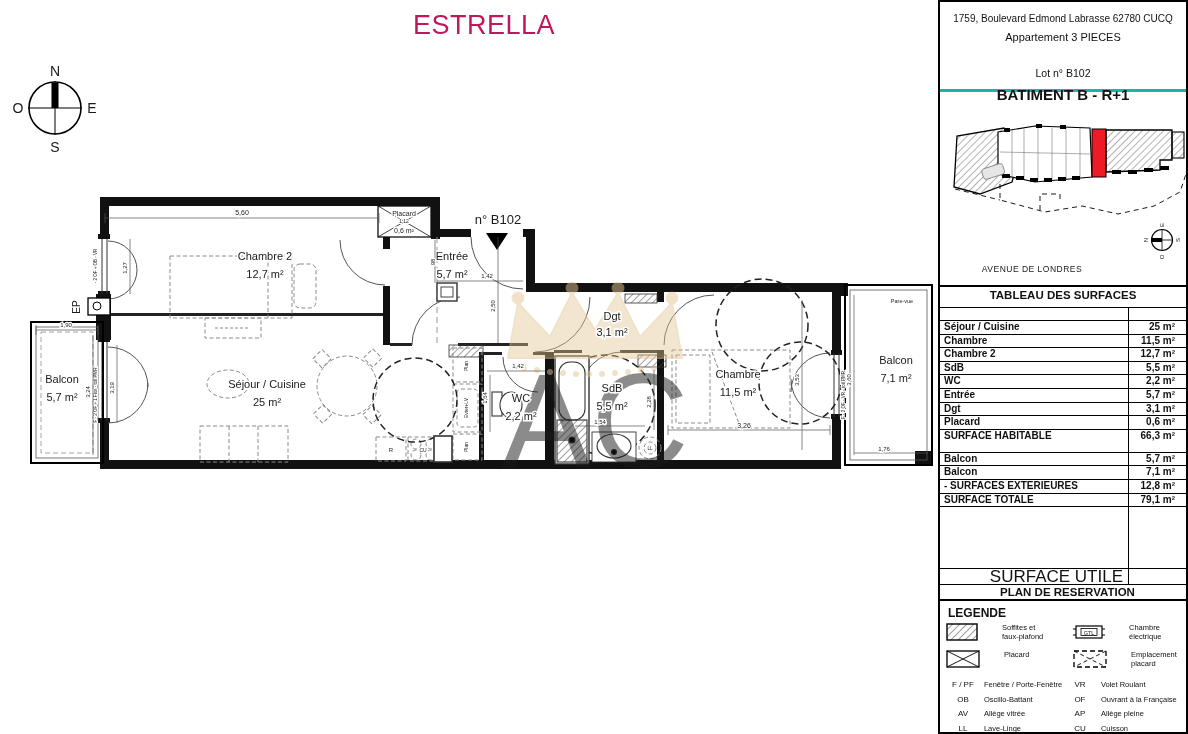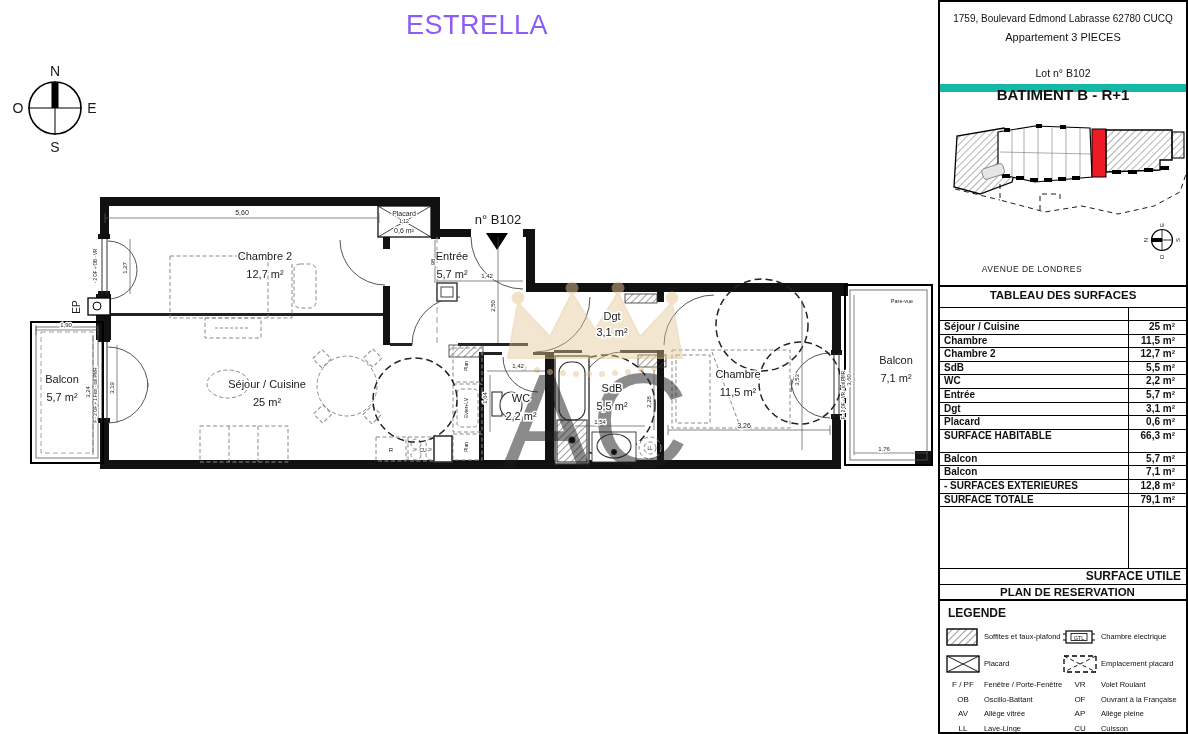--- a/index.html
+++ b/index.html
@@ -1,51 +1,51 @@
 <!DOCTYPE html>
 <html><head>
 <meta charset="utf-8">
 <style>
   html,body{margin:0;padding:0;background:#fff;}
   .page{position:relative;width:1188px;height:734px;background:#fff;overflow:hidden;
         font-family:"Liberation Sans",sans-serif;color:#111;}
-  .main-title{position:absolute;left:8px;top:10px;width:938px;text-align:center;
-        font-size:27px;letter-spacing:.5px;color:#8b5cf6;}
+  .main-title{position:absolute;left:15px;top:10px;width:938px;text-align:center;
+        font-size:27px;letter-spacing:.5px;color:#be185d;}
   svg{display:block;}
   svg text{font-family:"Liberation Sans",sans-serif;fill:#1a1a1a;}
   .floorplan{position:absolute;left:0;top:0;}
 
   
   .panel{position:absolute;left:938px;top:0;width:250px;height:734px;box-sizing:border-box;
          border:2px solid #000;background:#fff;}
-  .p-header{height:90px;box-sizing:border-box;border-bottom:8px solid #14b8a6;text-align:center;padding-top:11px;}
+  .p-header{height:90px;box-sizing:border-box;border-bottom:3px solid #14b8a6;text-align:center;padding-top:11px;}
   .p-header .l1{font-size:10px;}
   .p-header .l2{font-size:11px;margin-top:7px;}
   .p-header .l3{font-size:10.5px;margin-top:24px;}
   .p-header .l4{font-size:15px;font-weight:bold;margin-top:7px;}
   .p-siteplan{height:193px;position:relative;}
   .thead{height:23px;box-sizing:border-box;border-top:2px solid #000;border-bottom:1.5px solid #000;
          text-align:center;font-weight:bold;font-size:11.5px;line-height:16px;}
   .srow{display:flex;box-sizing:border-box;border-top:1px solid #000;height:13.6px;
         font-size:10px;font-weight:bold;line-height:12.5px;}
   .srow:first-of-type{border-top:none;}
   .srow .lbl{flex:1;padding-left:4px;white-space:nowrap;overflow:hidden;}
   .srow .val{width:58px;box-sizing:border-box;border-left:1.5px solid #000;text-align:right;padding-right:11px;}
   .srow.sp{height:12px;border-top:none;}
   .srow.tall{height:23px;}
   .srow.endsp{height:62px;}
   .su-row{display:flex;box-sizing:border-box;border-top:1.5px solid #000;height:16px;
-          font-size:12px;font-weight:bold;line-height:15px;flex-direction:column;}
+          font-size:17px;font-weight:normal;line-height:15px;}
   .su-row .lbl{flex:1;text-align:right;padding-right:5px;}
   .su-row .val{width:58px;box-sizing:border-box;border-left:1.5px solid #000;}
   .pr-row{box-sizing:border-box;border-top:1.5px solid #000;border-bottom:2px solid #000;height:17px;
           text-align:center;font-size:11.5px;font-weight:bold;line-height:15px;padding-left:9px;}
   .legend{padding:3px 6px 0 6px;}
   .leg-title{font-size:12px;font-weight:bold;margin:2px 0 3px 2px;}
-  .leg-row{display:flex;align-items:center;height:27px;}
+  .leg-row{display:flex;align-items:flex-start;height:27px;gap:20px;}
   .leg-icon{width:36px;display:flex;justify-content:flex-start;}
   .leg-label{width:84px;font-size:7.5px;padding-left:4px;}
   .abbr-row{display:flex;align-items:center;height:14.6px;}
   .abbr{width:36px;text-align:center;font-size:8px;}
   .abbr-label{width:84px;font-size:7.5px;padding-left:4px;}
 </style>
 </head>
 <body>
 
 <div class="page">

